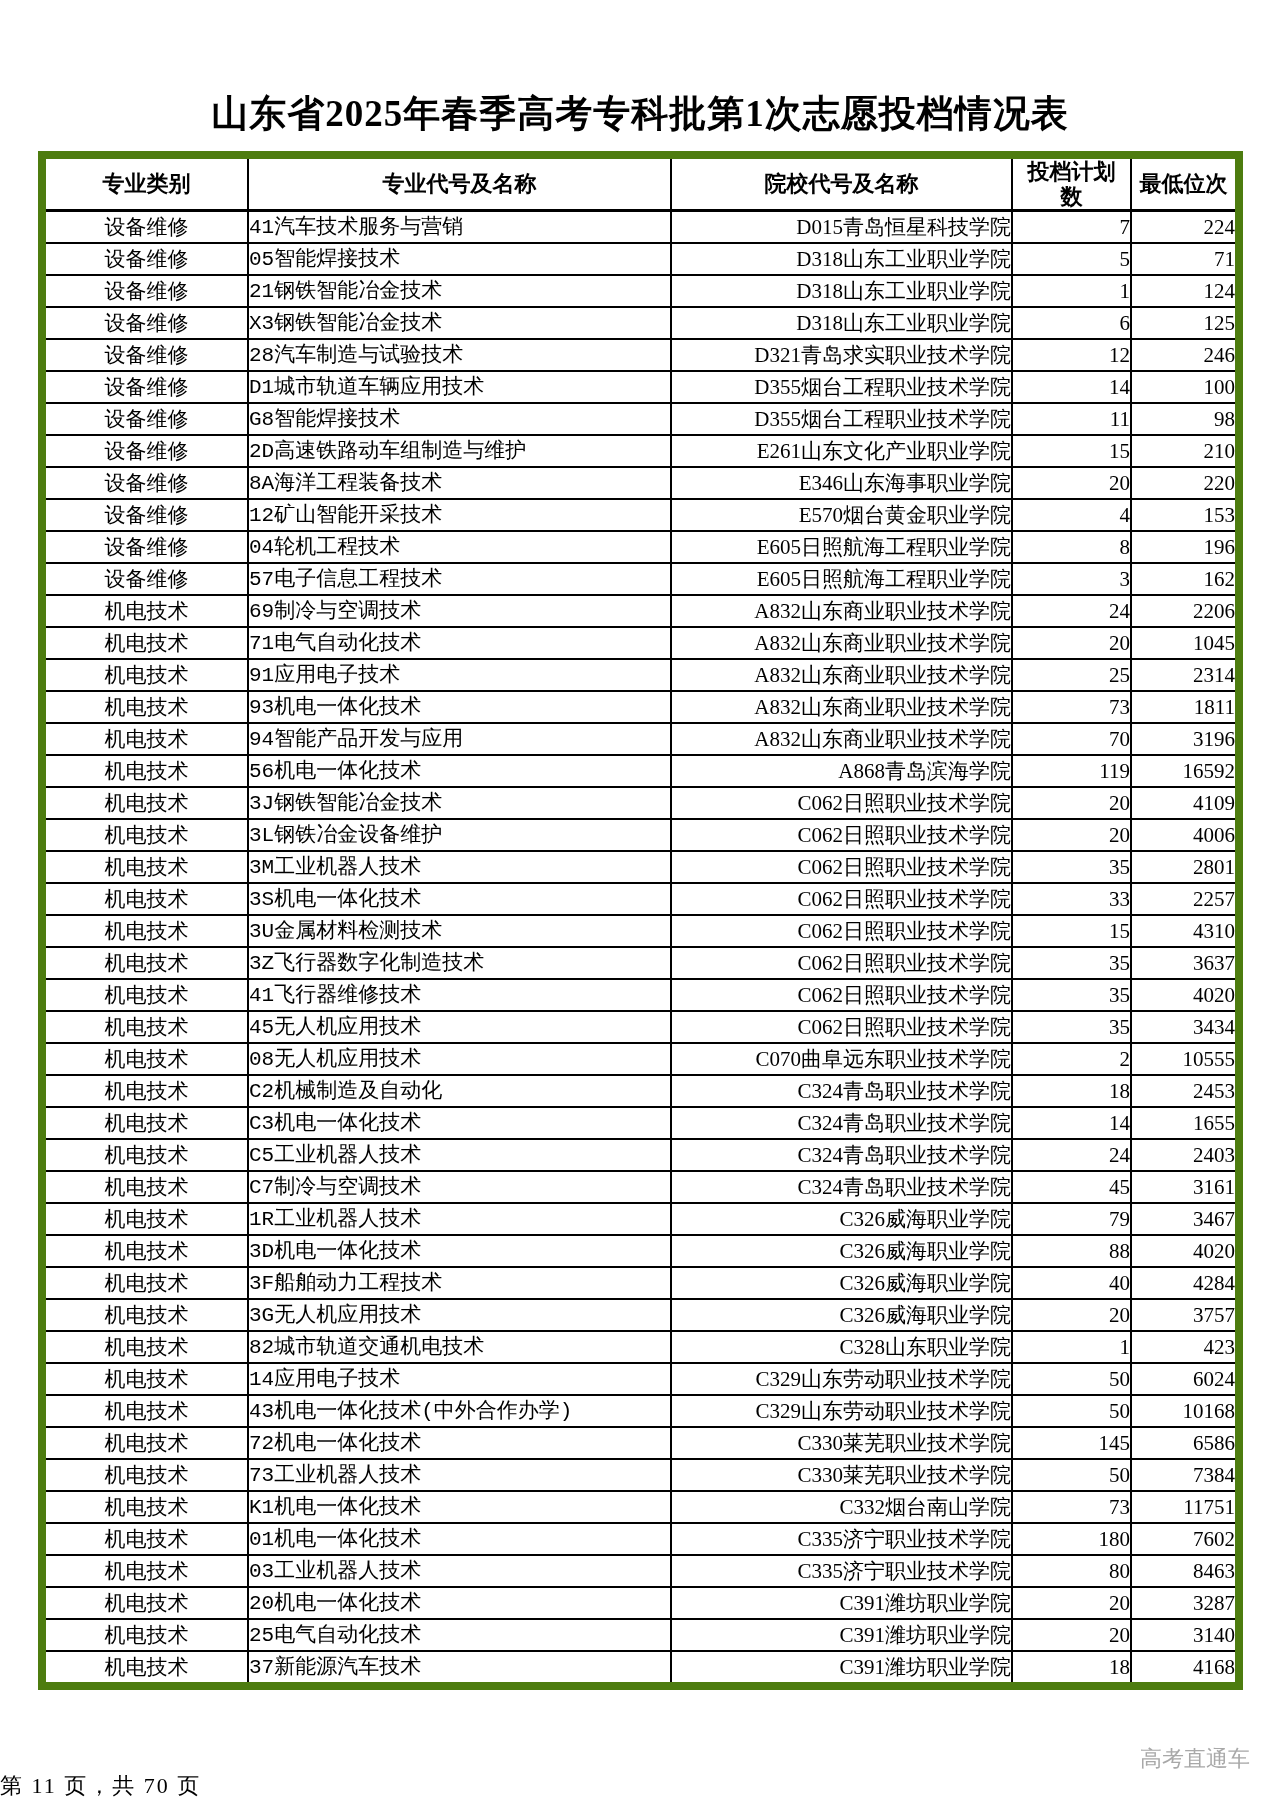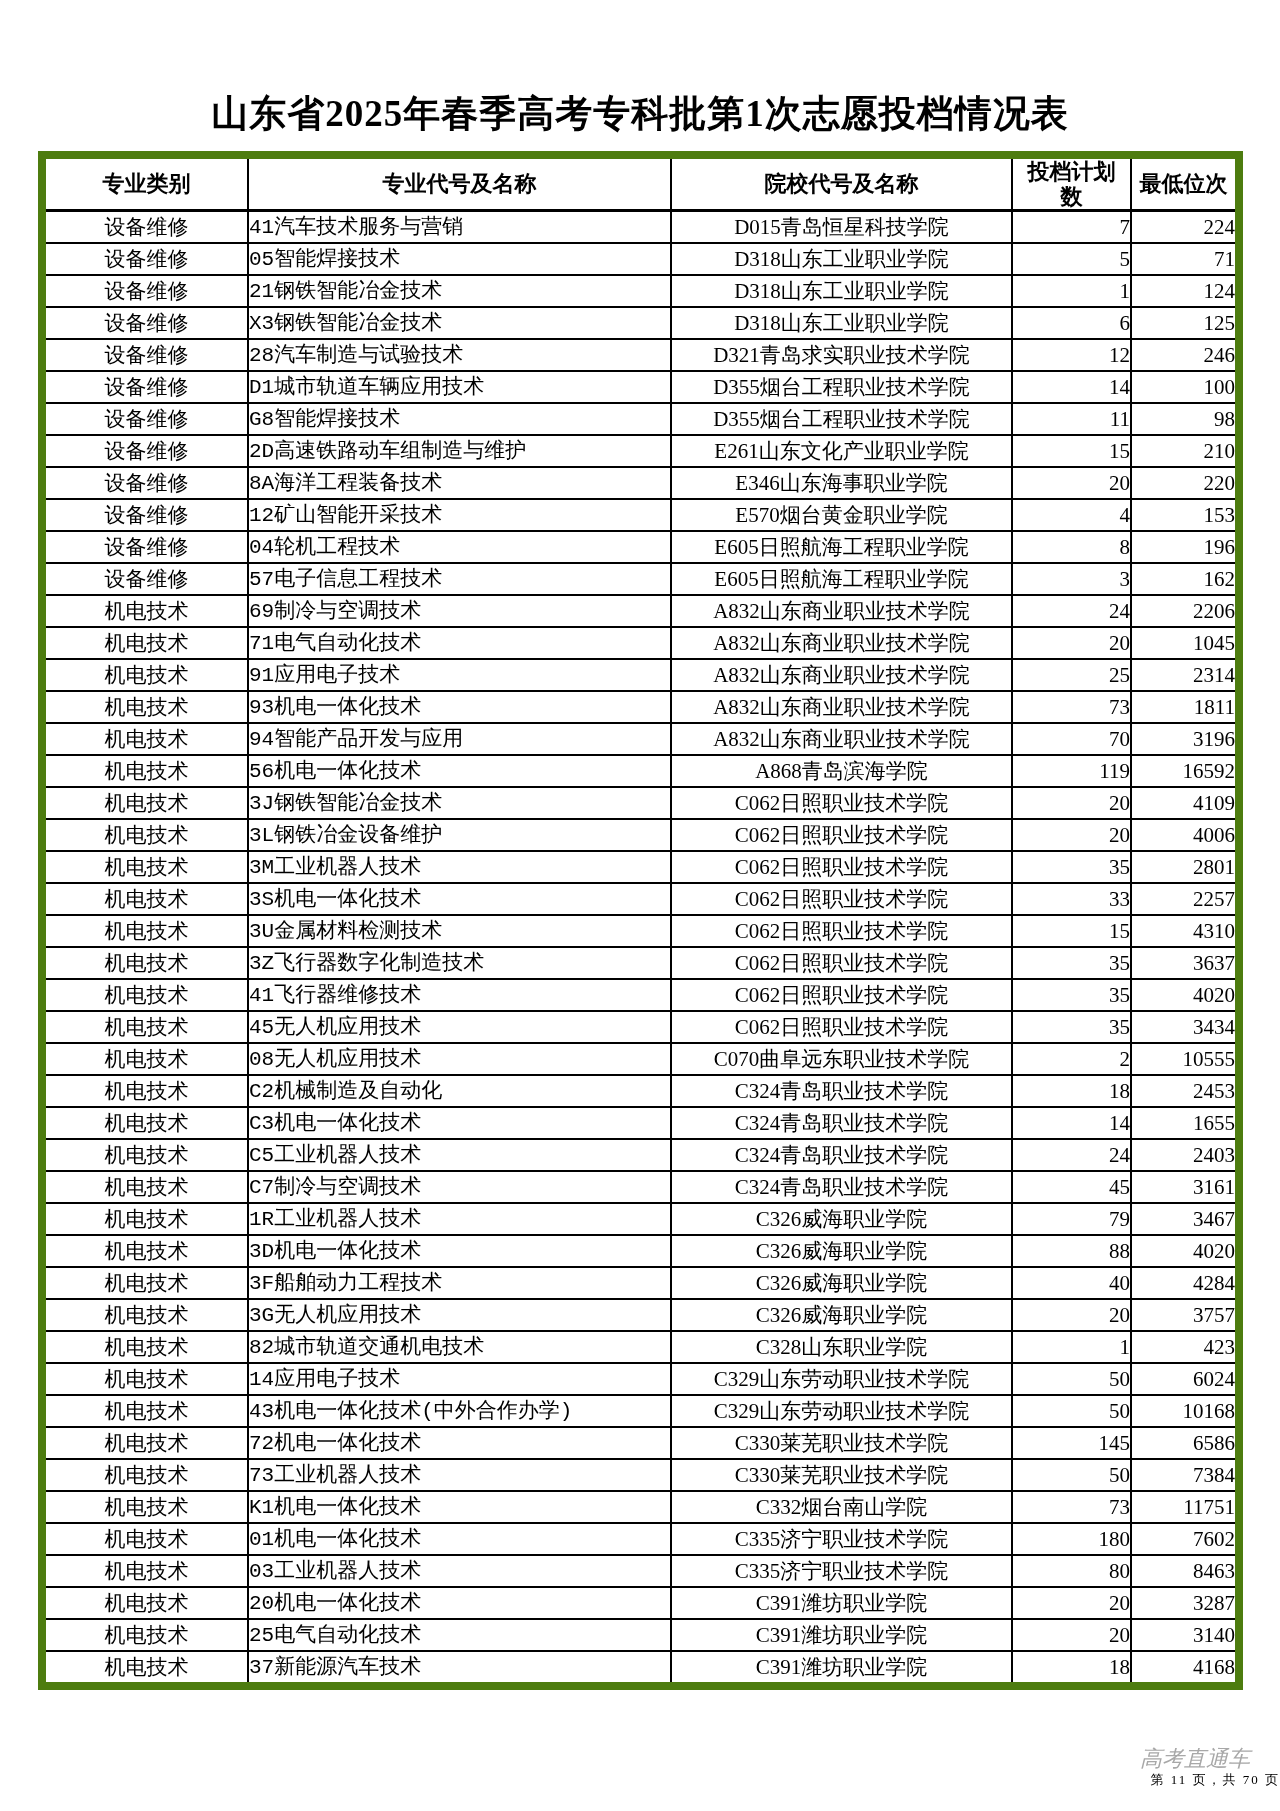--- a/index.html
+++ b/index.html
@@ -61,40 +61,39 @@
     height: 30px;
     padding: 0;
     font-size: 21px;
     line-height: 1.0;
     vertical-align: middle;
     white-space: nowrap;
     overflow: hidden;
   }
   td.col-category { text-align: center; }
   td.col-major    { text-align: left; padding-left: 6px; font-family: Liberation Mono, monospace; }
-  td.col-college  { text-align: center; padding-left: 6px; }
+  td.col-college  { text-align: right; padding-left: 6px; }
   td.col-plan     { text-align: right; padding-right: 8px; }
   td.col-rank     { text-align: right; padding-right: 8px; font-family: Liberation Serif, serif; }
   .footer-pageno {
     position: absolute;
     top: 1771px;
     left: 0;
     width: 100%;
-    text-align: right;
-    font-size: 13px;
+    text-align: left;
+    font-size: 22px;
     letter-spacing: 2px;
   }
   .watermark {
     position: absolute;
     top: 1744px;
     right: 30px;
     font-size: 22px;
     color: #a8a8a8;
     font-family: "Liberation Sans", "DejaVu Sans", sans-serif;
-    font-style: italic;
   }
 </style>
 </head>
 <body>
 
 <div class="page">
 
   <div class="doc-title">山东省2025年春季高考专科批第1次志愿投档情况表</div>
 
   <table class="admission">

